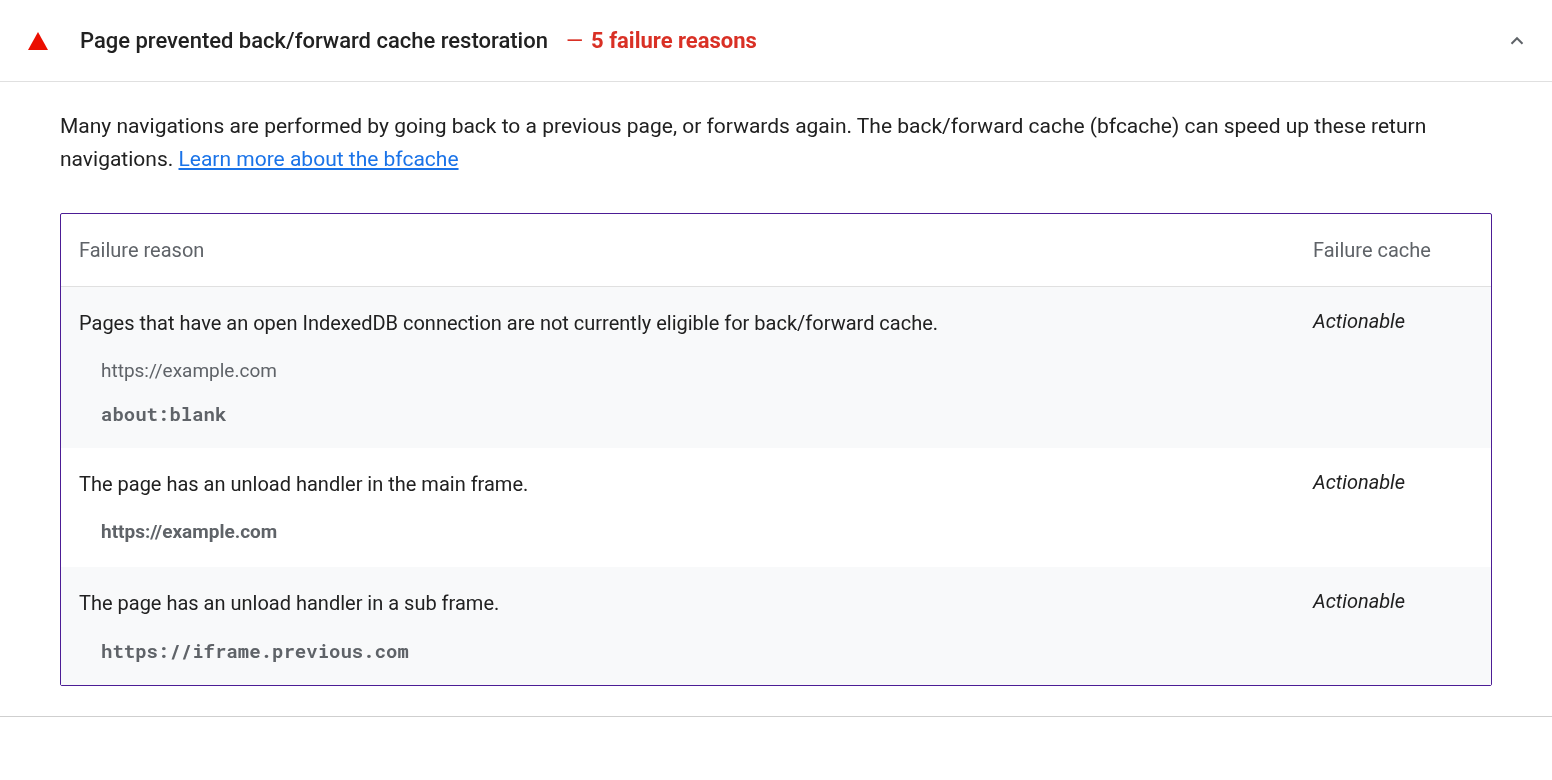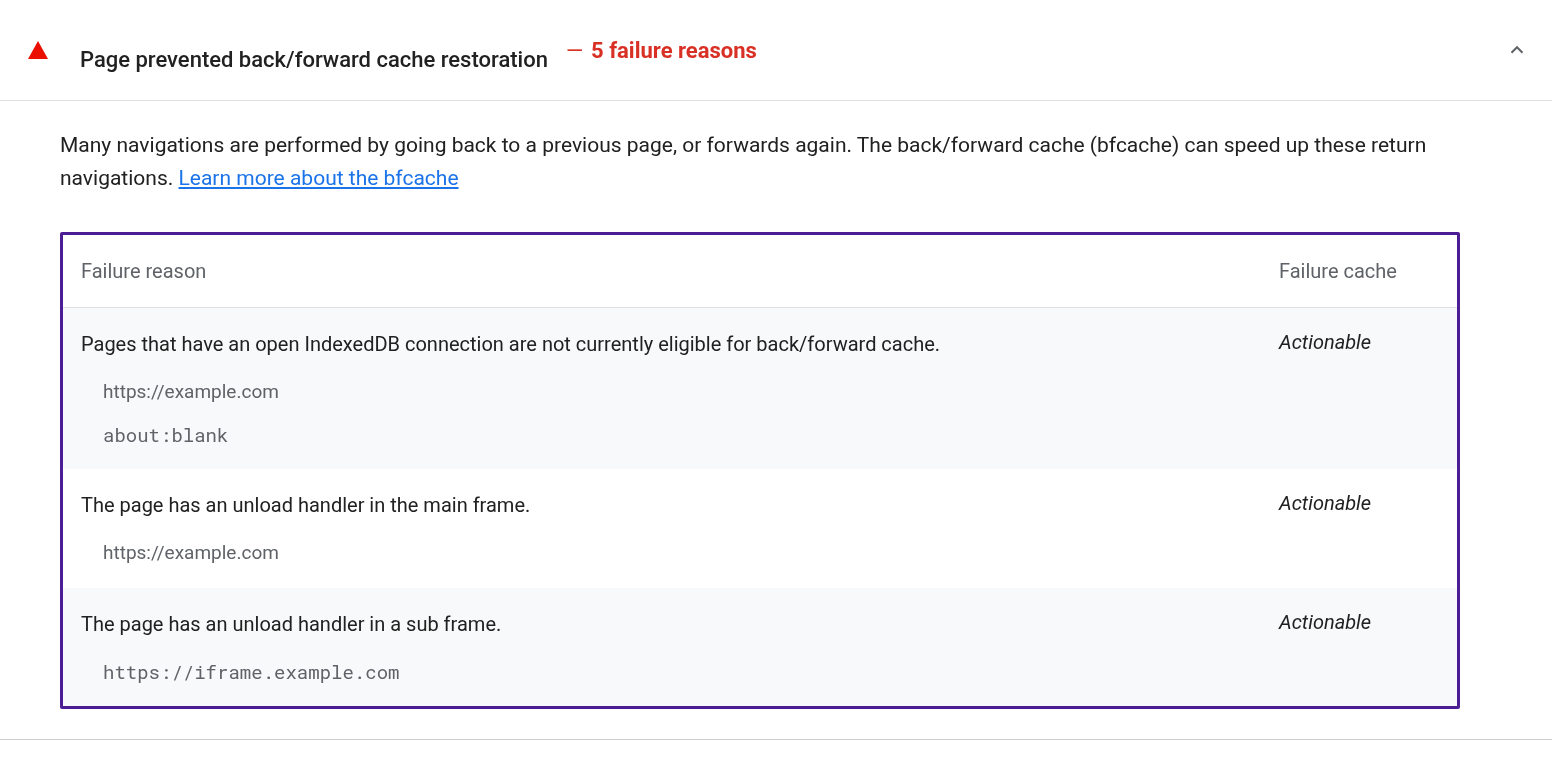--- a/index.html
+++ b/index.html
@@ -29,21 +29,20 @@
       height: 0;
       border-left: 10px solid transparent;
       border-right: 10px solid transparent;
       border-bottom: 18px solid #eb0f00;
       margin-right: 32px;
     }
     .panel-title {
       font-size: 22px;
       font-weight: 500;
       color: #212121;
-      margin-top: 19px;
     }
     .panel-subtitle-sep {
       color: #d93025;
       margin: 0 8px 0 18px;
       font-size: 22px;
     }
     .panel-subtitle {
       color: #d93025;
       font-size: 22px;
       font-weight: 700;
@@ -55,34 +54,34 @@
       color: #5f6368;
       font-size: 22px;
       display: flex;
       align-items: center;
     }
     .chevron svg {
       width: 22px;
       height: 22px;
     }
     .panel-body {
-      padding: 28px 92px 30px 60px;
+      padding: 28px 60px 30px 60px;
     }
     .description {
       font-size: 21px;
       line-height: 1.55;
       color: #212121;
       margin-bottom: 38px;
     }
     .description a {
       color: #1a73e8;
       text-decoration: underline;
     }
     .table {
-      border: 3px solid #4c1d95;
+      border: 1px solid #4c1d95;
       border-radius: 2px;
       width: 100%;
     }
     .table-header {
       display: flex;
       padding: 24px 18px;
       border-bottom: 1px solid #e0e0e0;
       color: #5f6368;
       font-size: 20px;
     }
@@ -121,20 +120,21 @@
       padding-left: 22px;
     }
     .row-url {
       font-size: 19px;
       color: #5f6368;
       margin-bottom: 14px;
       line-height: 1.5;
     }
     .row-url:last-child {
       margin-bottom: 2px;
+      font-weight: bold;
     }
     .mono {
       font-family: "Roboto Mono", Consolas, Monaco, monospace;
       font-size: 19px;
     }
     .bottom-border {
       border-bottom: 1px solid #cfcfcf;
       margin-top: 0;
     }
   </style>
@@ -184,20 +184,20 @@
             <div class="row-urls">
               <div class="row-url">https://example.com</div>
             </div>
           </div>
           <div class="table-row">
             <div class="row-main">
               <div class="row-reason">The page has an unload handler in a sub frame.</div>
               <div class="row-type">Actionable</div>
             </div>
             <div class="row-urls">
-              <div class="row-url mono">https://iframe.example.com</div>
+              <div class="row-url mono">https://iframe.previous.com</div>
             </div>
           </div>
         </div>
     </div>
   </div>
   <div class="bottom-border"></div>
 </div>
 
 </body></html>

